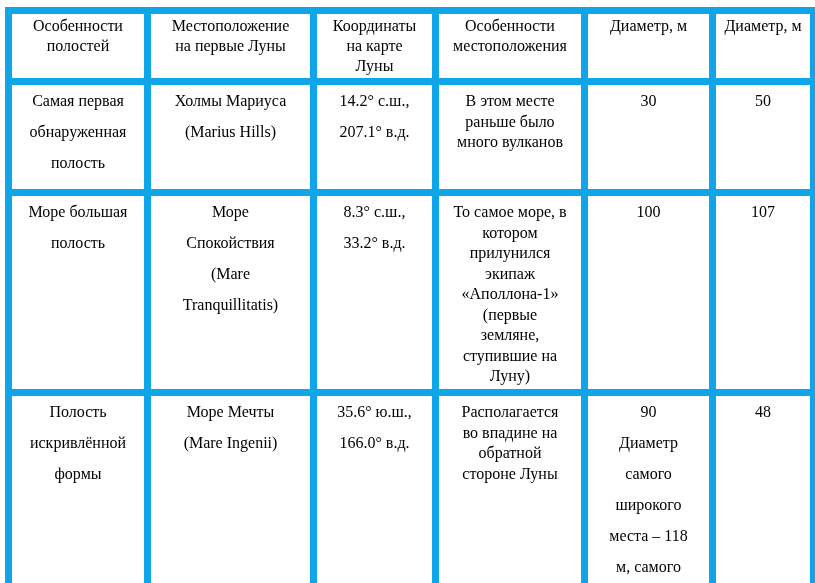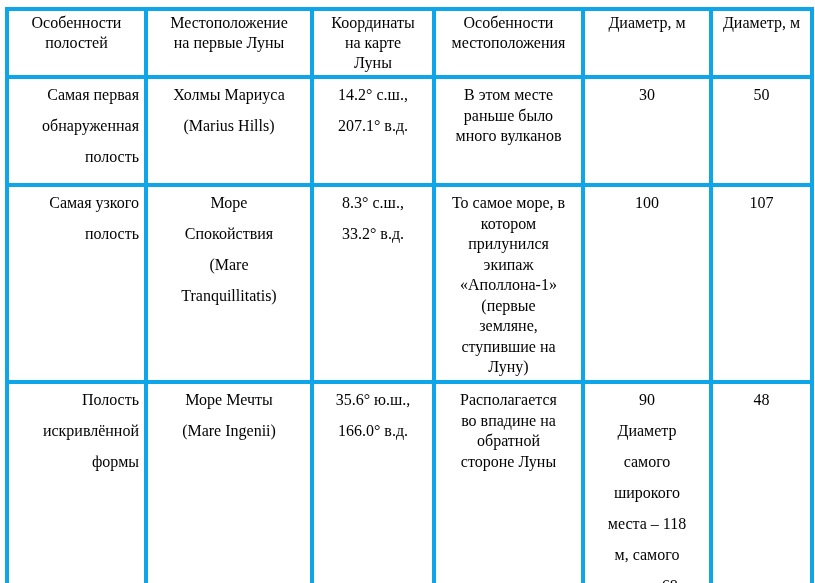--- a/index.html
+++ b/index.html
@@ -13,39 +13,39 @@
   }
   table.moon-table {
     border-collapse: collapse;
     table-layout: fixed;
     width: 805px;
     margin: 7px 0 0 5px;
     border: 2px solid #000;
   }
   .moon-table th,
   .moon-table td {
-    border: 4px solid #0ea5e9;
+    border: 7px solid #0ea5e9;
     vertical-align: top;
     font-size: 16px;
     font-weight: normal;
     padding: 2px 5px;
     white-space: pre-line;
     overflow: hidden;
     text-align: center;
   }
   .moon-table th {
     line-height: 20px;
     height: 56px;
   }
   .row-1 td { height: 96px; }
   .row-2 td { height: 185px; }
   .row-3 td { height: 216px; }
   td.sp-double { line-height: 31px; padding-top: 0; }
   td.sp-single { line-height: 20.5px; padding-top: 6px; font-family: Liberation Serif, serif; }
-  td.align-left { text-align: right; }
+  td.align-left { text-align: center; }
   col.c1 { width: 139px; }
   col.c2 { width: 166px; }
   col.c3 { width: 122px; }
   col.c4 { width: 149px; }
   col.c5 { width: 128px; }
   col.c6 { width: 101px; }
 </style>
 </head>
 <body>
 
@@ -82,21 +82,21 @@
 (Marius Hills)</td>
       <td class="sp-double">14.2° с.ш.,
 207.1° в.д.</td>
       <td class="sp-single">В этом месте
 раньше было
 много вулканов</td>
       <td class="sp-double">30</td>
       <td class="sp-double">50</td>
     </tr>
     <tr class="row-2">
-      <td class="sp-double align-left">Самая узкого
+      <td class="sp-double align-left">Море большая
 полость</td>
       <td class="sp-double">Море
 Спокойствия
 (Mare
 Tranquillitatis)</td>
       <td class="sp-double">8.3° с.ш.,
 33.2° в.д.</td>
       <td class="sp-single">То самое море, в
 котором
 прилунился

